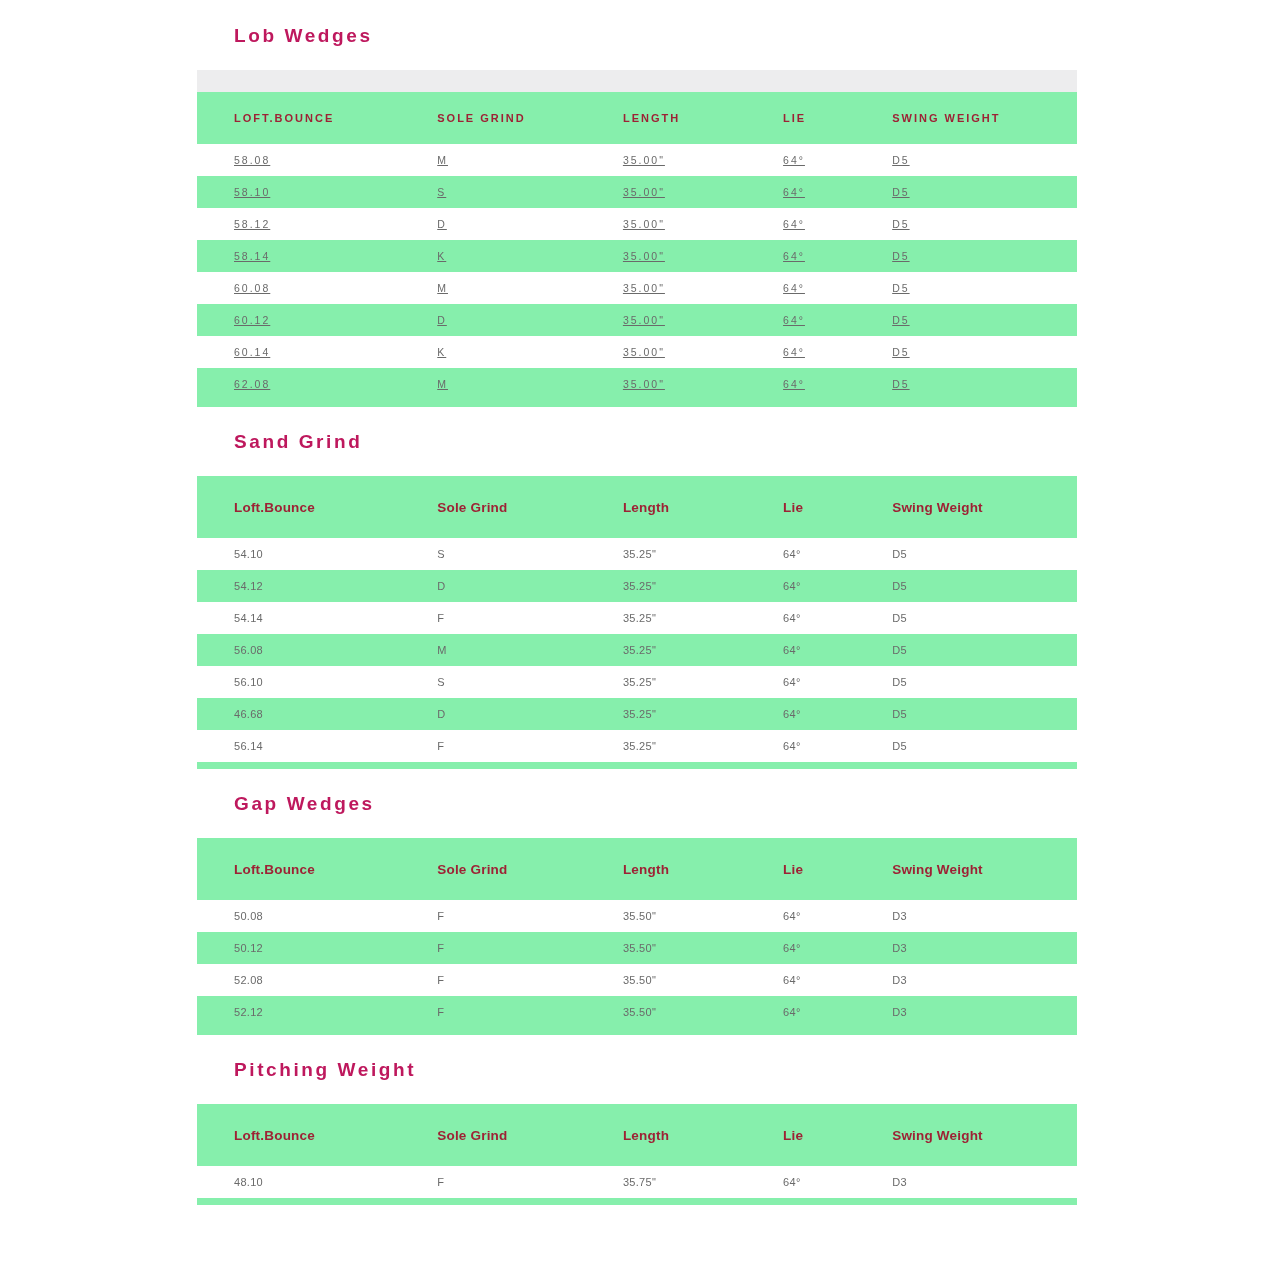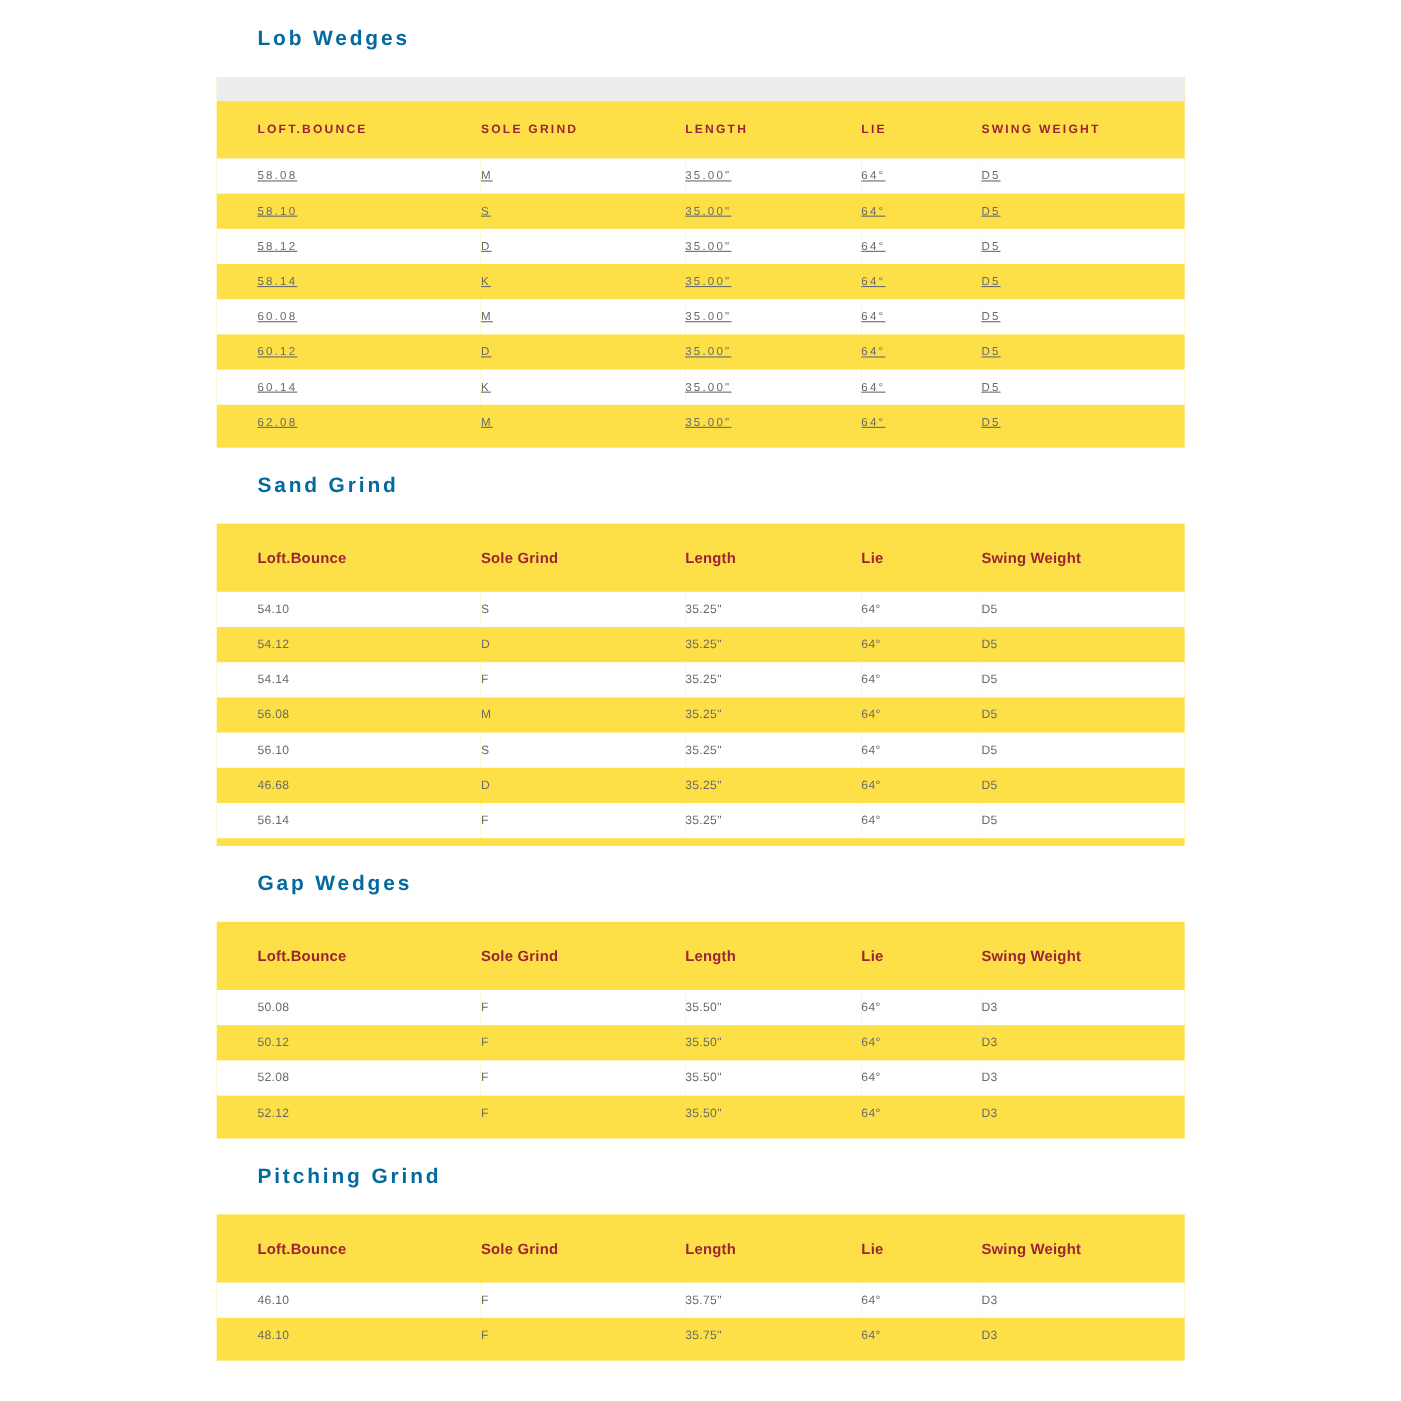--- a/index.html
+++ b/index.html
@@ -9,24 +9,24 @@
     background: #ffffff;
     font-family: "Liberation Sans", sans-serif;
     overflow: hidden;
   }
   .page { width: 880px; margin: 0 auto; padding-top: 25px; }
   .section { margin-bottom: 24px; }
   .sec-title {
     margin: 0 0 23px 37px;
     font-size: 19px; line-height: 22px;
     font-weight: bold;
-    color: #0369a1;
+    color: #be185d;
     letter-spacing: 2.6px;
   }
-  .tbl-wrap { background: #fde047; padding-bottom: 7px; }
+  .tbl-wrap { background: #86efac; padding-bottom: 7px; }
   .scroll-strip { height: 22px; background: #ededee; }
   table.spec-table { width: 100%; border-collapse: collapse; table-layout: fixed; }
   col.c1 { width: 27.3%; }
   col.c2 { width: 21.1%; }
   col.c3 { width: 18.2%; }
   col.c4 { width: 12.4%; }
   col.c5 { width: 21.0%; }
   th {
     text-align: left; padding: 0;
     font-weight: bold; color: #9d2235;
@@ -259,21 +259,21 @@
               <td>35.50"</td>
               <td>64°</td>
               <td>D3</td>
             </tr>
           </tbody>
       </table>
     </div>
   </section>
 
   <section class="section style-normal">
-    <h2 class="sec-title">Pitching Grind</h2>
+    <h2 class="sec-title">Pitching Weight</h2>
     <div class="tbl-wrap">
 
       <table class="spec-table">
         <colgroup>
           <col class="c1">
             <col class="c2">
             <col class="c3">
             <col class="c4">
             <col class="c5">
         </colgroup>
@@ -281,27 +281,20 @@
           <tr>
               <th>Loft.Bounce</th>
               <th>Sole Grind</th>
               <th>Length</th>
               <th>Lie</th>
               <th>Swing Weight</th>
             </tr>
         </thead>
         <tbody>
             <tr>
-              <td>46.10</td>
-              <td>F</td>
-              <td>35.75"</td>
-              <td>64°</td>
-              <td>D3</td>
-            </tr>
-            <tr>
               <td>48.10</td>
               <td>F</td>
               <td>35.75"</td>
               <td>64°</td>
               <td>D3</td>
             </tr>
           </tbody>
       </table>
     </div>
   </section>

